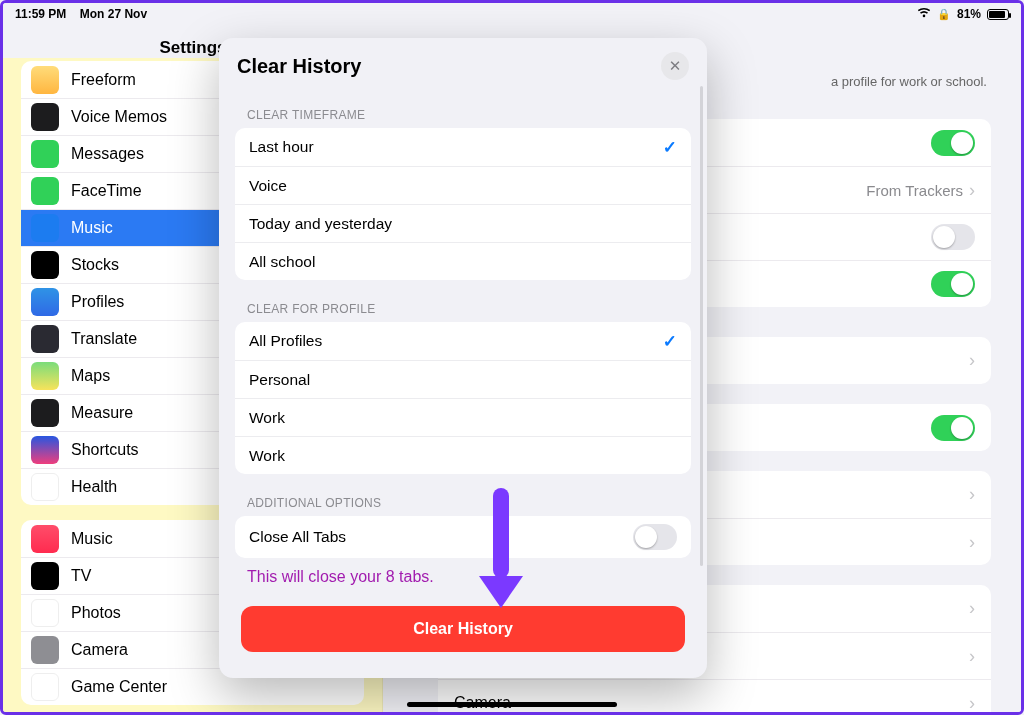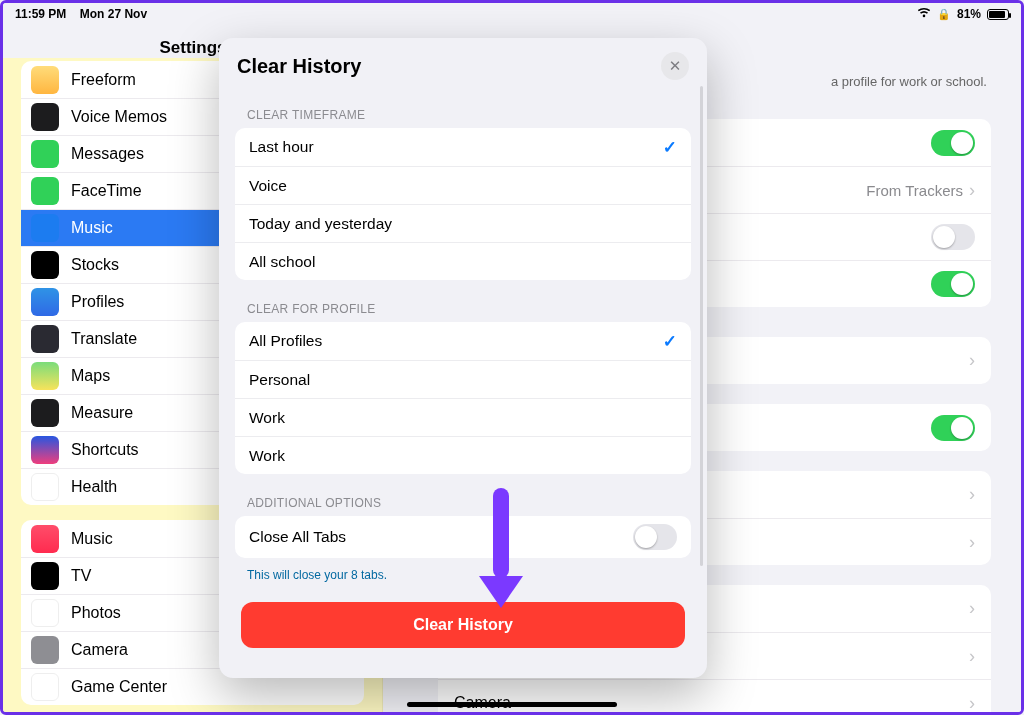--- a/index.html
+++ b/index.html
@@ -44,21 +44,21 @@
 .modal-header { display:flex; align-items:center; justify-content:space-between; padding: 14px 18px 6px 18px; }
 .modal-title { font-size:20px; font-weight:700; }
 .close-btn { width:28px; height:28px; border-radius:50%; background:#e7e7ea; display:flex; align-items:center; justify-content:center; color:#7d7d82; font-size:15px; cursor:pointer; }
 .modal-body { padding: 0 10px 12px 10px; height: calc(100% - 48px); overflow-y:auto; }
 .mb-inner { padding: 0 6px; }
 .section-header { font-size:12px; color:#8b8b90; letter-spacing:0.3px; padding: 22px 12px 6px 12px; text-transform:uppercase; }
 .option-list { background:#fff; border-radius:10px; overflow:hidden; }
 .option-row { display:flex; align-items:center; justify-content:space-between; height:38px; padding:0 14px; border-top:1px solid #ececef; font-size:15.5px; cursor:pointer; }
 .option-row:first-child { border-top:none; }
 .check { color:#0a7aff; font-size:17px; font-weight:700; }
-.footer-text { font-size:12px; color:#0369a1; padding: 10px 12px 14px 12px; }
+.footer-text { font-size:16px; color:#a21caf; padding: 10px 12px 14px 12px; }
 .clear-btn { display:flex; align-items:center; justify-content:center; height:46px; background:#ff3b30; color:#fff; font-size:16px; font-weight:600; border-radius:12px; margin: 6px 6px 10px 6px; cursor:pointer; }
 .toggle-row { background:#fff; border-radius:10px; display:flex; align-items:center; justify-content:space-between; height:42px; padding:0 14px; font-size:15.5px; }
 
 .scroll-indicator { position:absolute; top:48px; right:4px; width:3px; height:480px; background:rgba(0,0,0,0.12); border-radius:3px; }
 
 
 .arrow-anno { position:absolute; left:490px; top:485px; pointer-events:none; }
 .arrow-shaft { width:16px; height:90px; background:#7b39ff; border-radius:8px; }
 .arrow-head { width:0; height:0; border-left:22px solid transparent; border-right:22px solid transparent; border-top:32px solid #7b39ff; margin-left:-14px; margin-top:-2px; }
 

